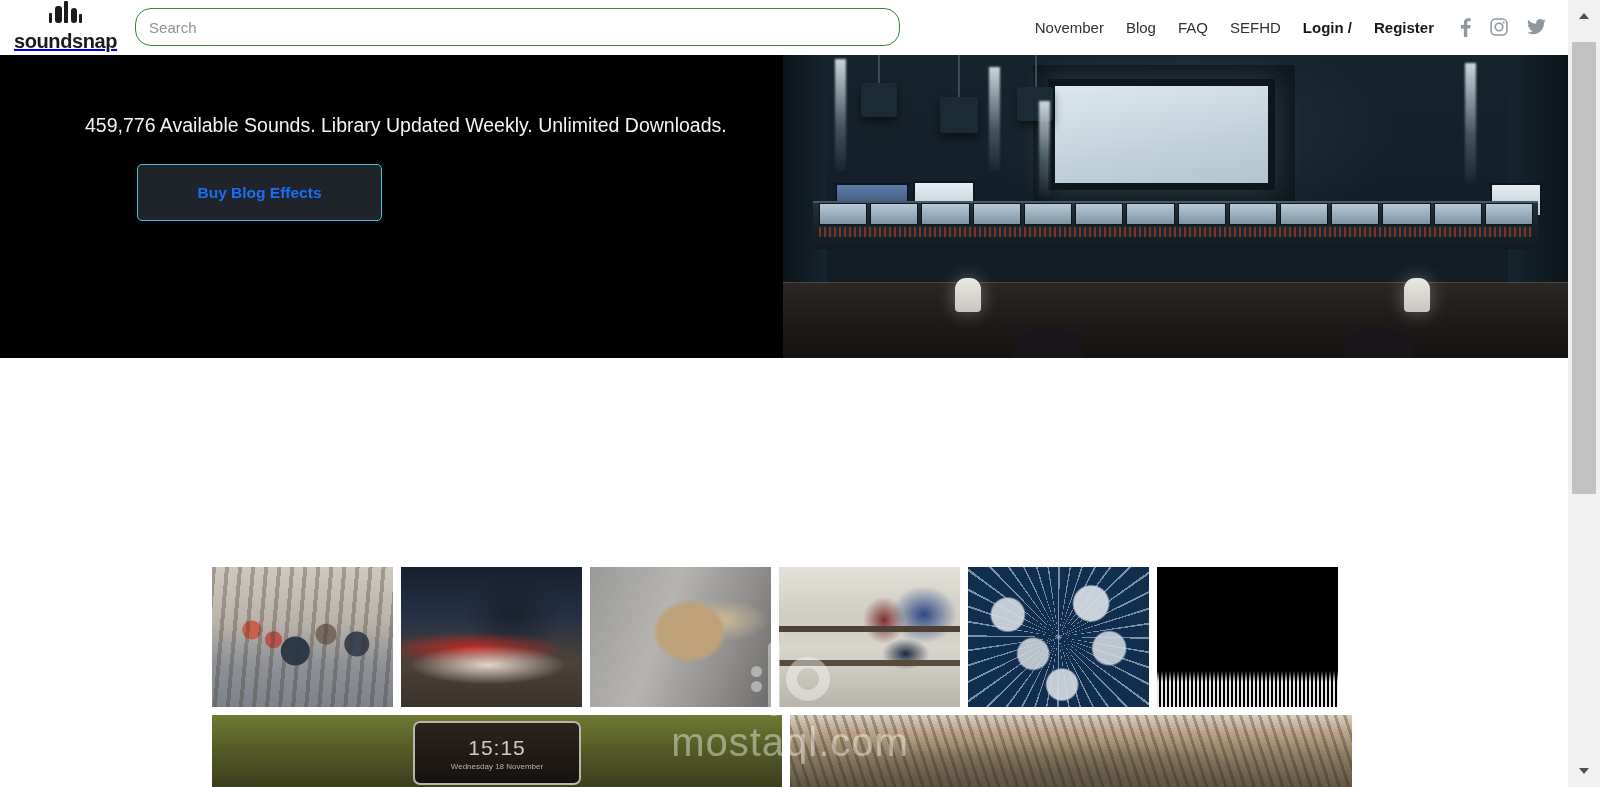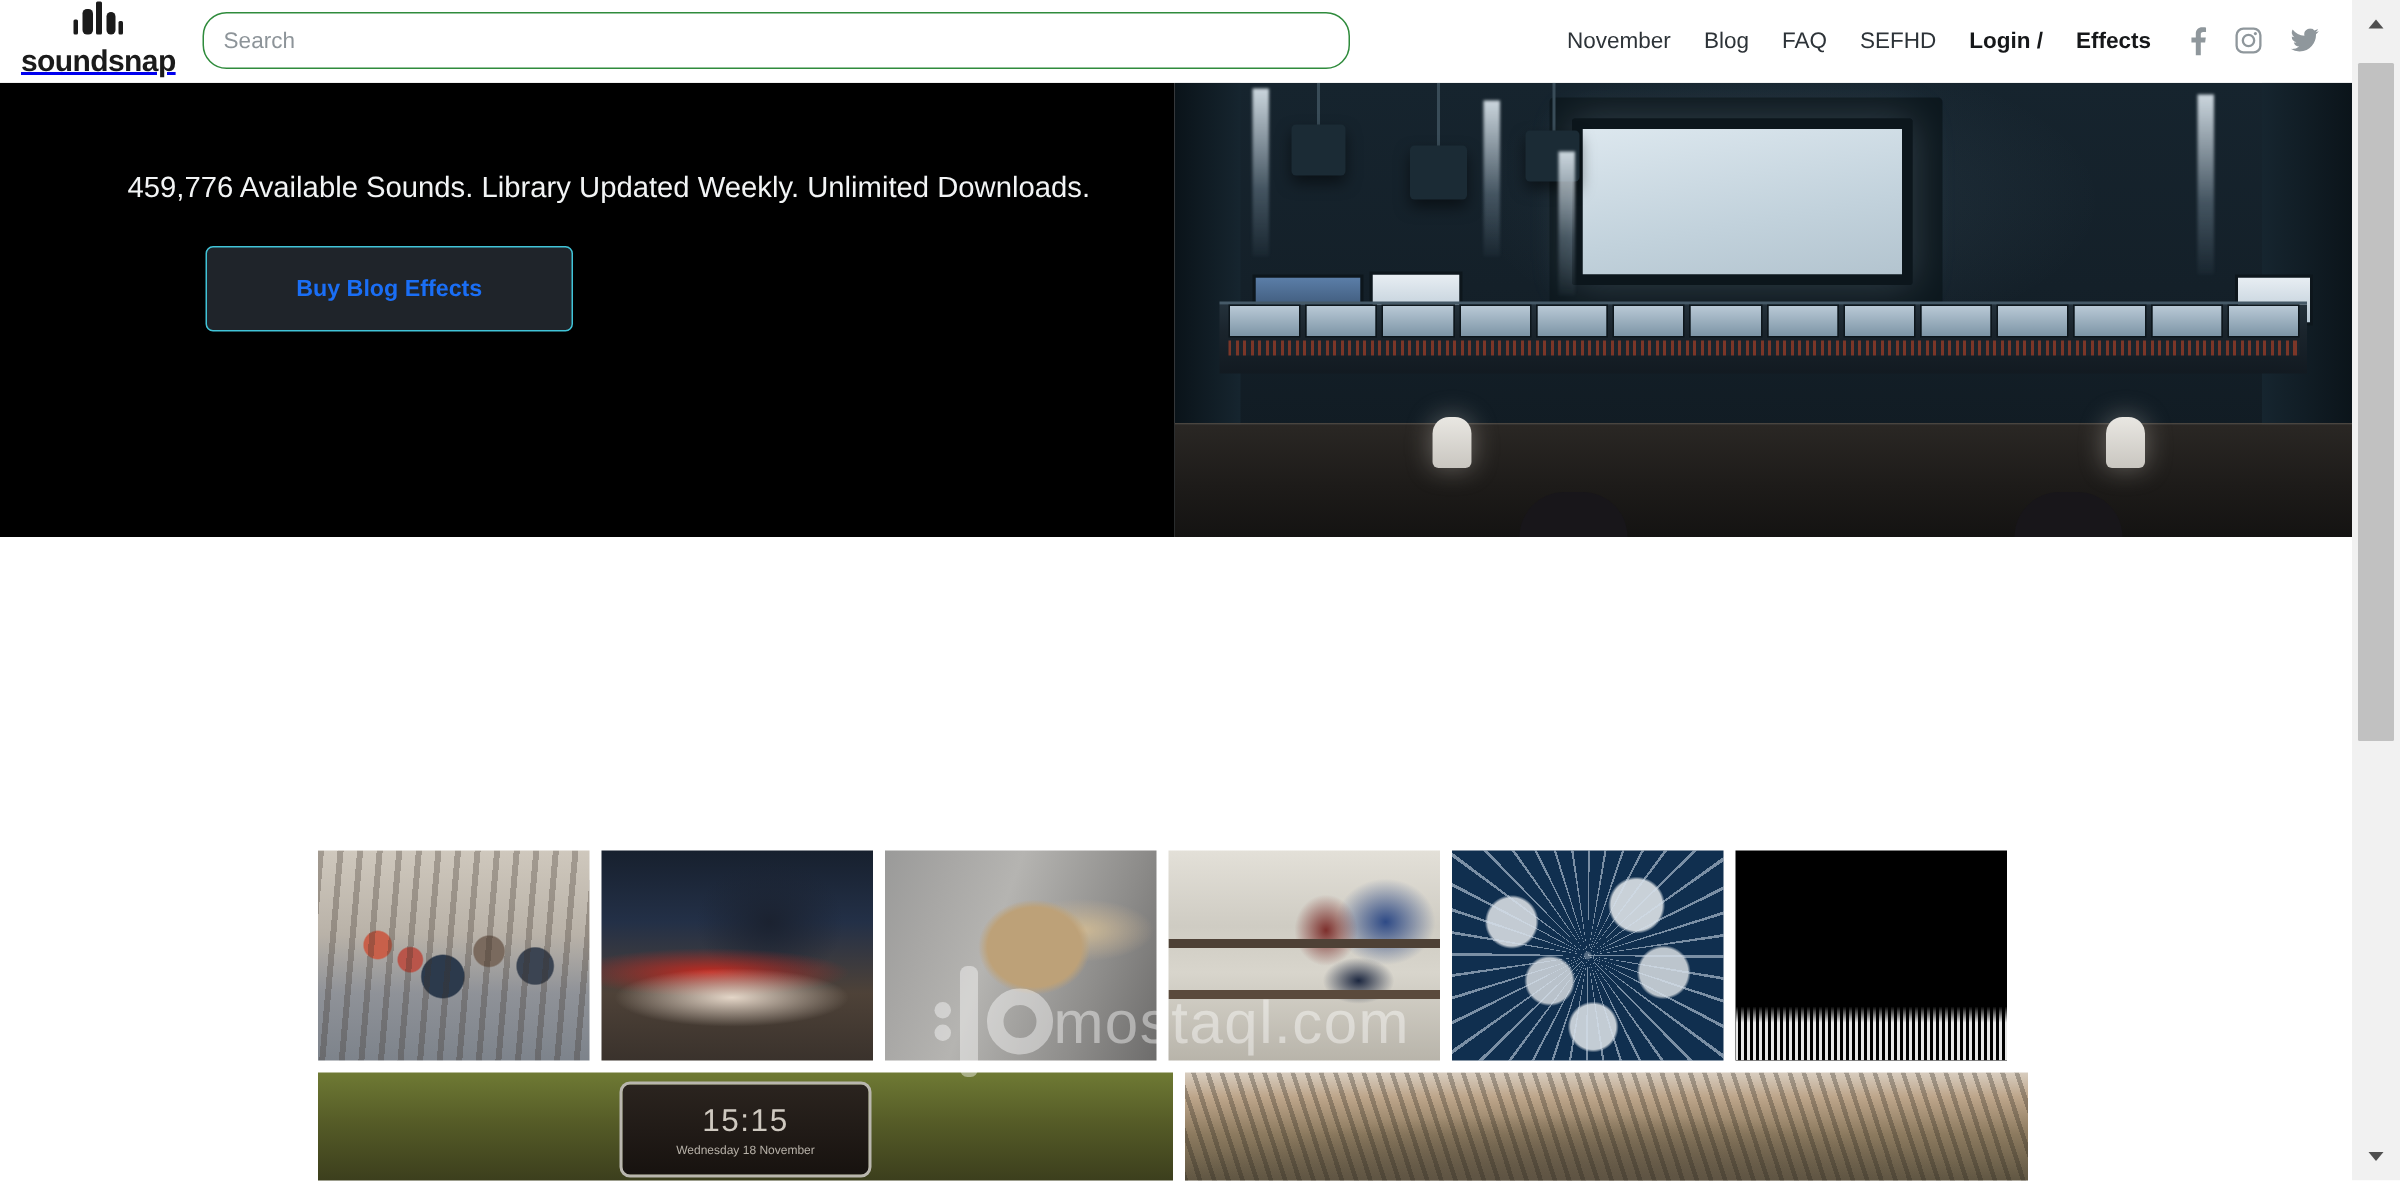--- a/index.html
+++ b/index.html
@@ -202,21 +202,21 @@
       radial-gradient(ellipse 420px 90px at 46% 120%, #5d5243, transparent 70%),
       linear-gradient(180deg,#d8cdbf 0%,#bda58a 22%,#8c7a5f 55%,#5c5340 100%);
   }
   .t-hill::after{ content:""; position:absolute; inset:0;
     background:repeating-linear-gradient(72deg, rgba(40,36,28,.30) 0 3px, transparent 3px 9px); }
 
   
   .watermark {
     position:absolute; left:640px; top:600px; width:300px; height:165px;
     z-index:15; pointer-events:none; opacity:.42;
-    display:flex; flex-direction:row; align-items:center; justify-content:flex-end;
+    display:flex; flex-direction:column; align-items:center; justify-content:flex-end;
   }
   .wm-logo { display:flex; align-items:center; gap:6px; margin-bottom:4px; }
   .wm-logo .ring { width:44px; height:44px; border:11px solid #ffffff; border-radius:50%; }
   .wm-logo .bar  { width:12px; height:74px; background:#ffffff; border-radius:5px; }
   .wm-logo .dots { display:flex; flex-direction:column; gap:4px; }
   .wm-logo .dots i { width:11px; height:11px; background:#fff; border-radius:50%; display:block; }
   .wm-text { color:#ffffff; font-size:40px; letter-spacing:1px; font-weight:400; }
 
   
   .scrollbar { position:absolute; right:0; top:0; width:32px; height:787px; background:#f1f1f1; z-index:30; }
@@ -249,21 +249,21 @@
     <div class="search-box">
       <input type="text" placeholder="Search" style="">
     </div>
 
     <nav class="nav">
       <a href="#">November</a>
       <a href="#">Blog</a>
       <a href="#">FAQ</a>
       <a href="#">SEFHD</a>
       <a href="#" class="bold">Login /</a>
-      <a href="#" class="bold">Effects</a>
+      <a href="#" class="bold">Register</a>
       <span class="social">
         <span>
           <svg width="11" height="19" viewBox="0 0 11 19">
               <path fill="#8f979c" d="M7.2 19V10.4h2.9l.43-3.36H7.2V4.9c0-.97.27-1.63 1.66-1.63H10.7V.27C10.4.23 9.35.14 8.14.14 5.6.14 3.87 1.69 3.87 4.53v2.51H.96v3.36h2.91V19z"></path>
             </svg>
         </span>
         <span>
           <svg width="18" height="18" viewBox="0 0 20 20">
             <rect x="1.2" y="1.2" width="17.6" height="17.6" rx="5" fill="none" stroke="#8f979c" stroke-width="1.7"></rect>
             <circle cx="10" cy="10" r="4.2" fill="none" stroke="#8f979c" stroke-width="1.7"></circle>

